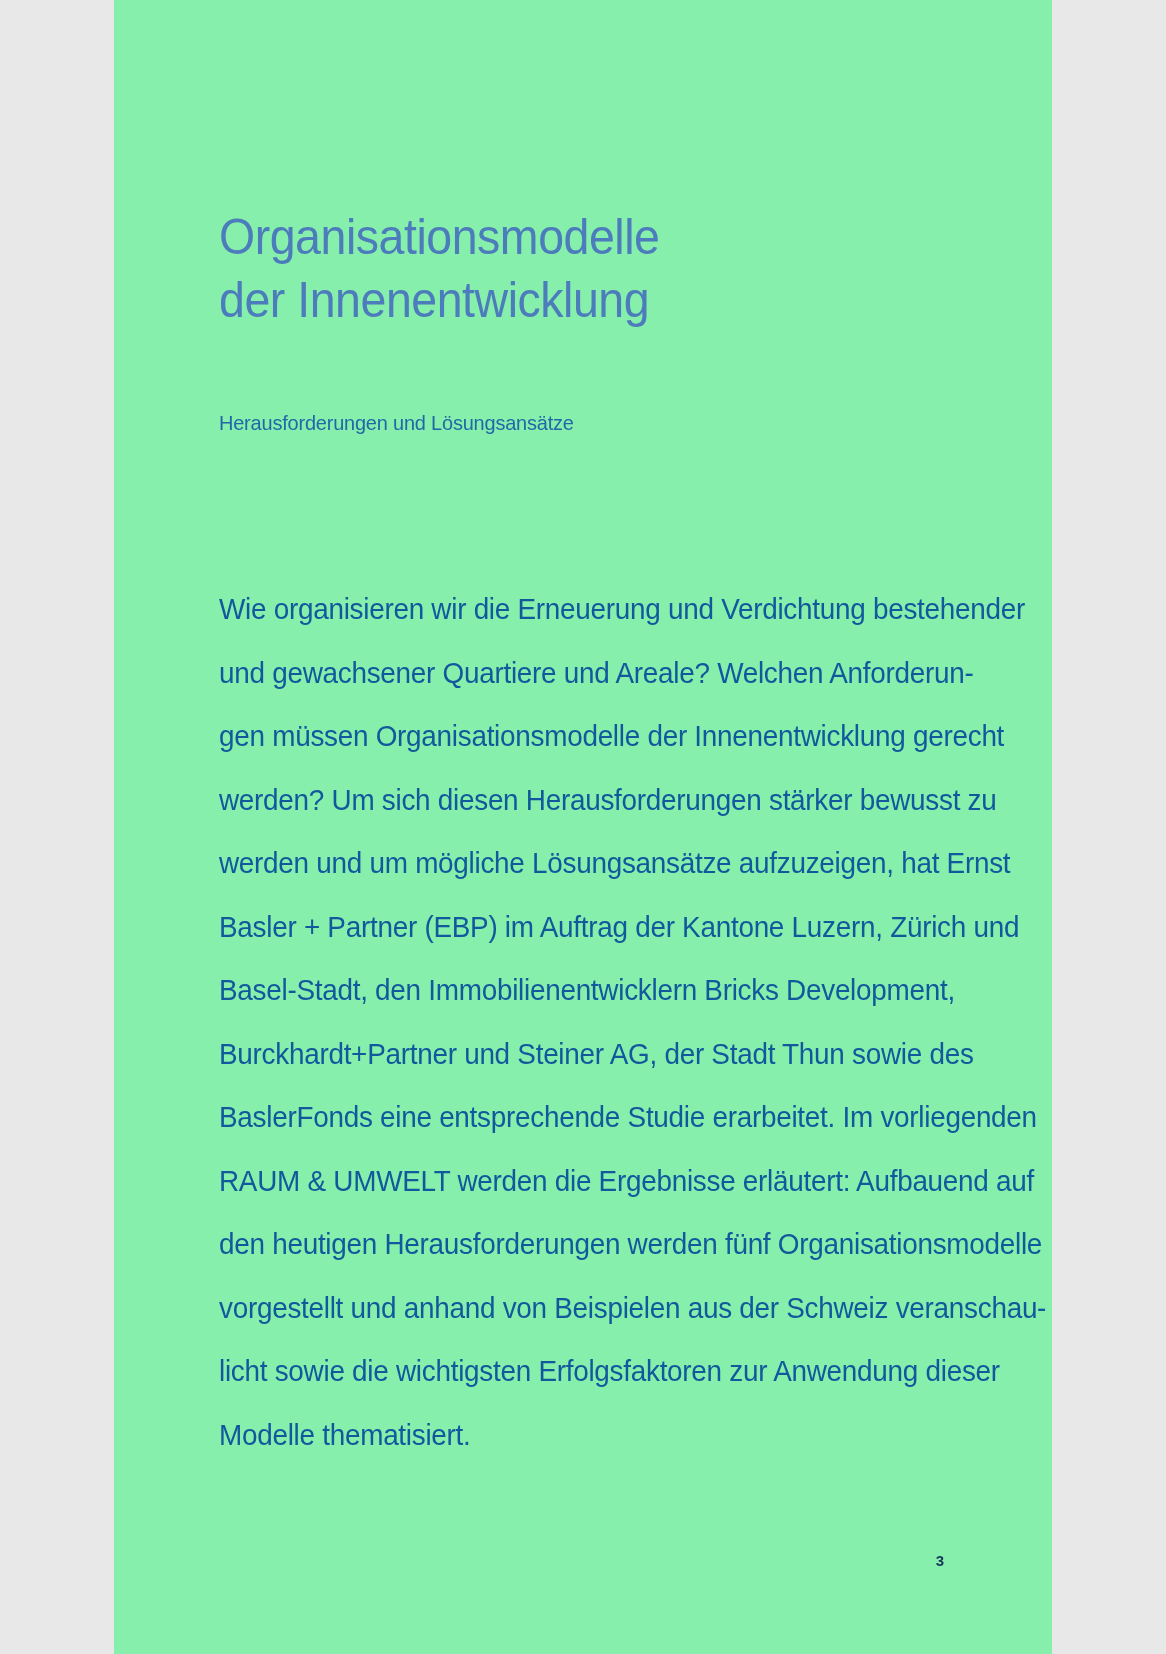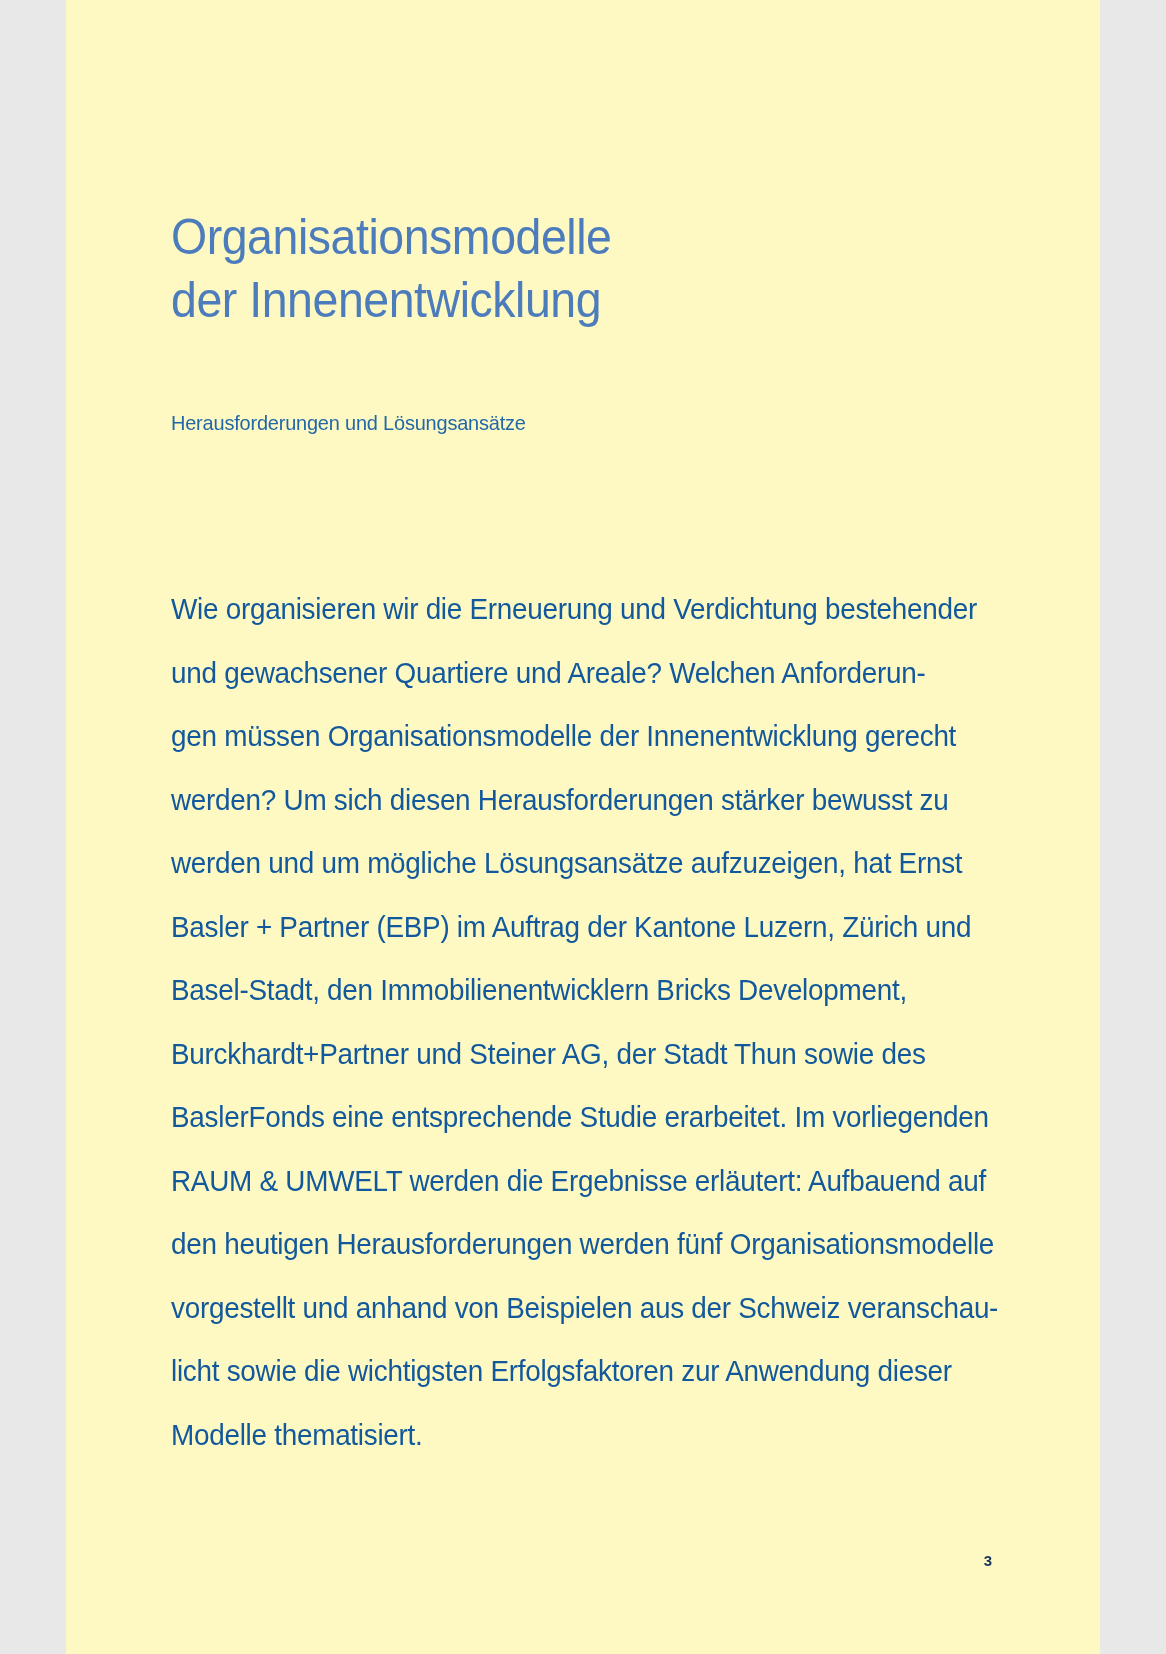--- a/index.html
+++ b/index.html
@@ -1,21 +1,21 @@
 <!DOCTYPE html>
 <html><head>
 <meta charset="utf-8">
 <style>
   html, body { margin: 0; padding: 0; background: #e8e8e8; }
   .page {
     position: relative;
-    width: 1034px;
+    width: 938px;
     height: 1654px;
     margin: 0 auto;
-    background: #fef9c3;
+    background: #86efac;
     font-family: "Liberation Sans", sans-serif;
     overflow: hidden;
   }
   .doc-title {
     position: absolute;
     left: 105px;
     top: 206px;
     font-size: 50px;
     line-height: 63px;
     font-weight: 400;

